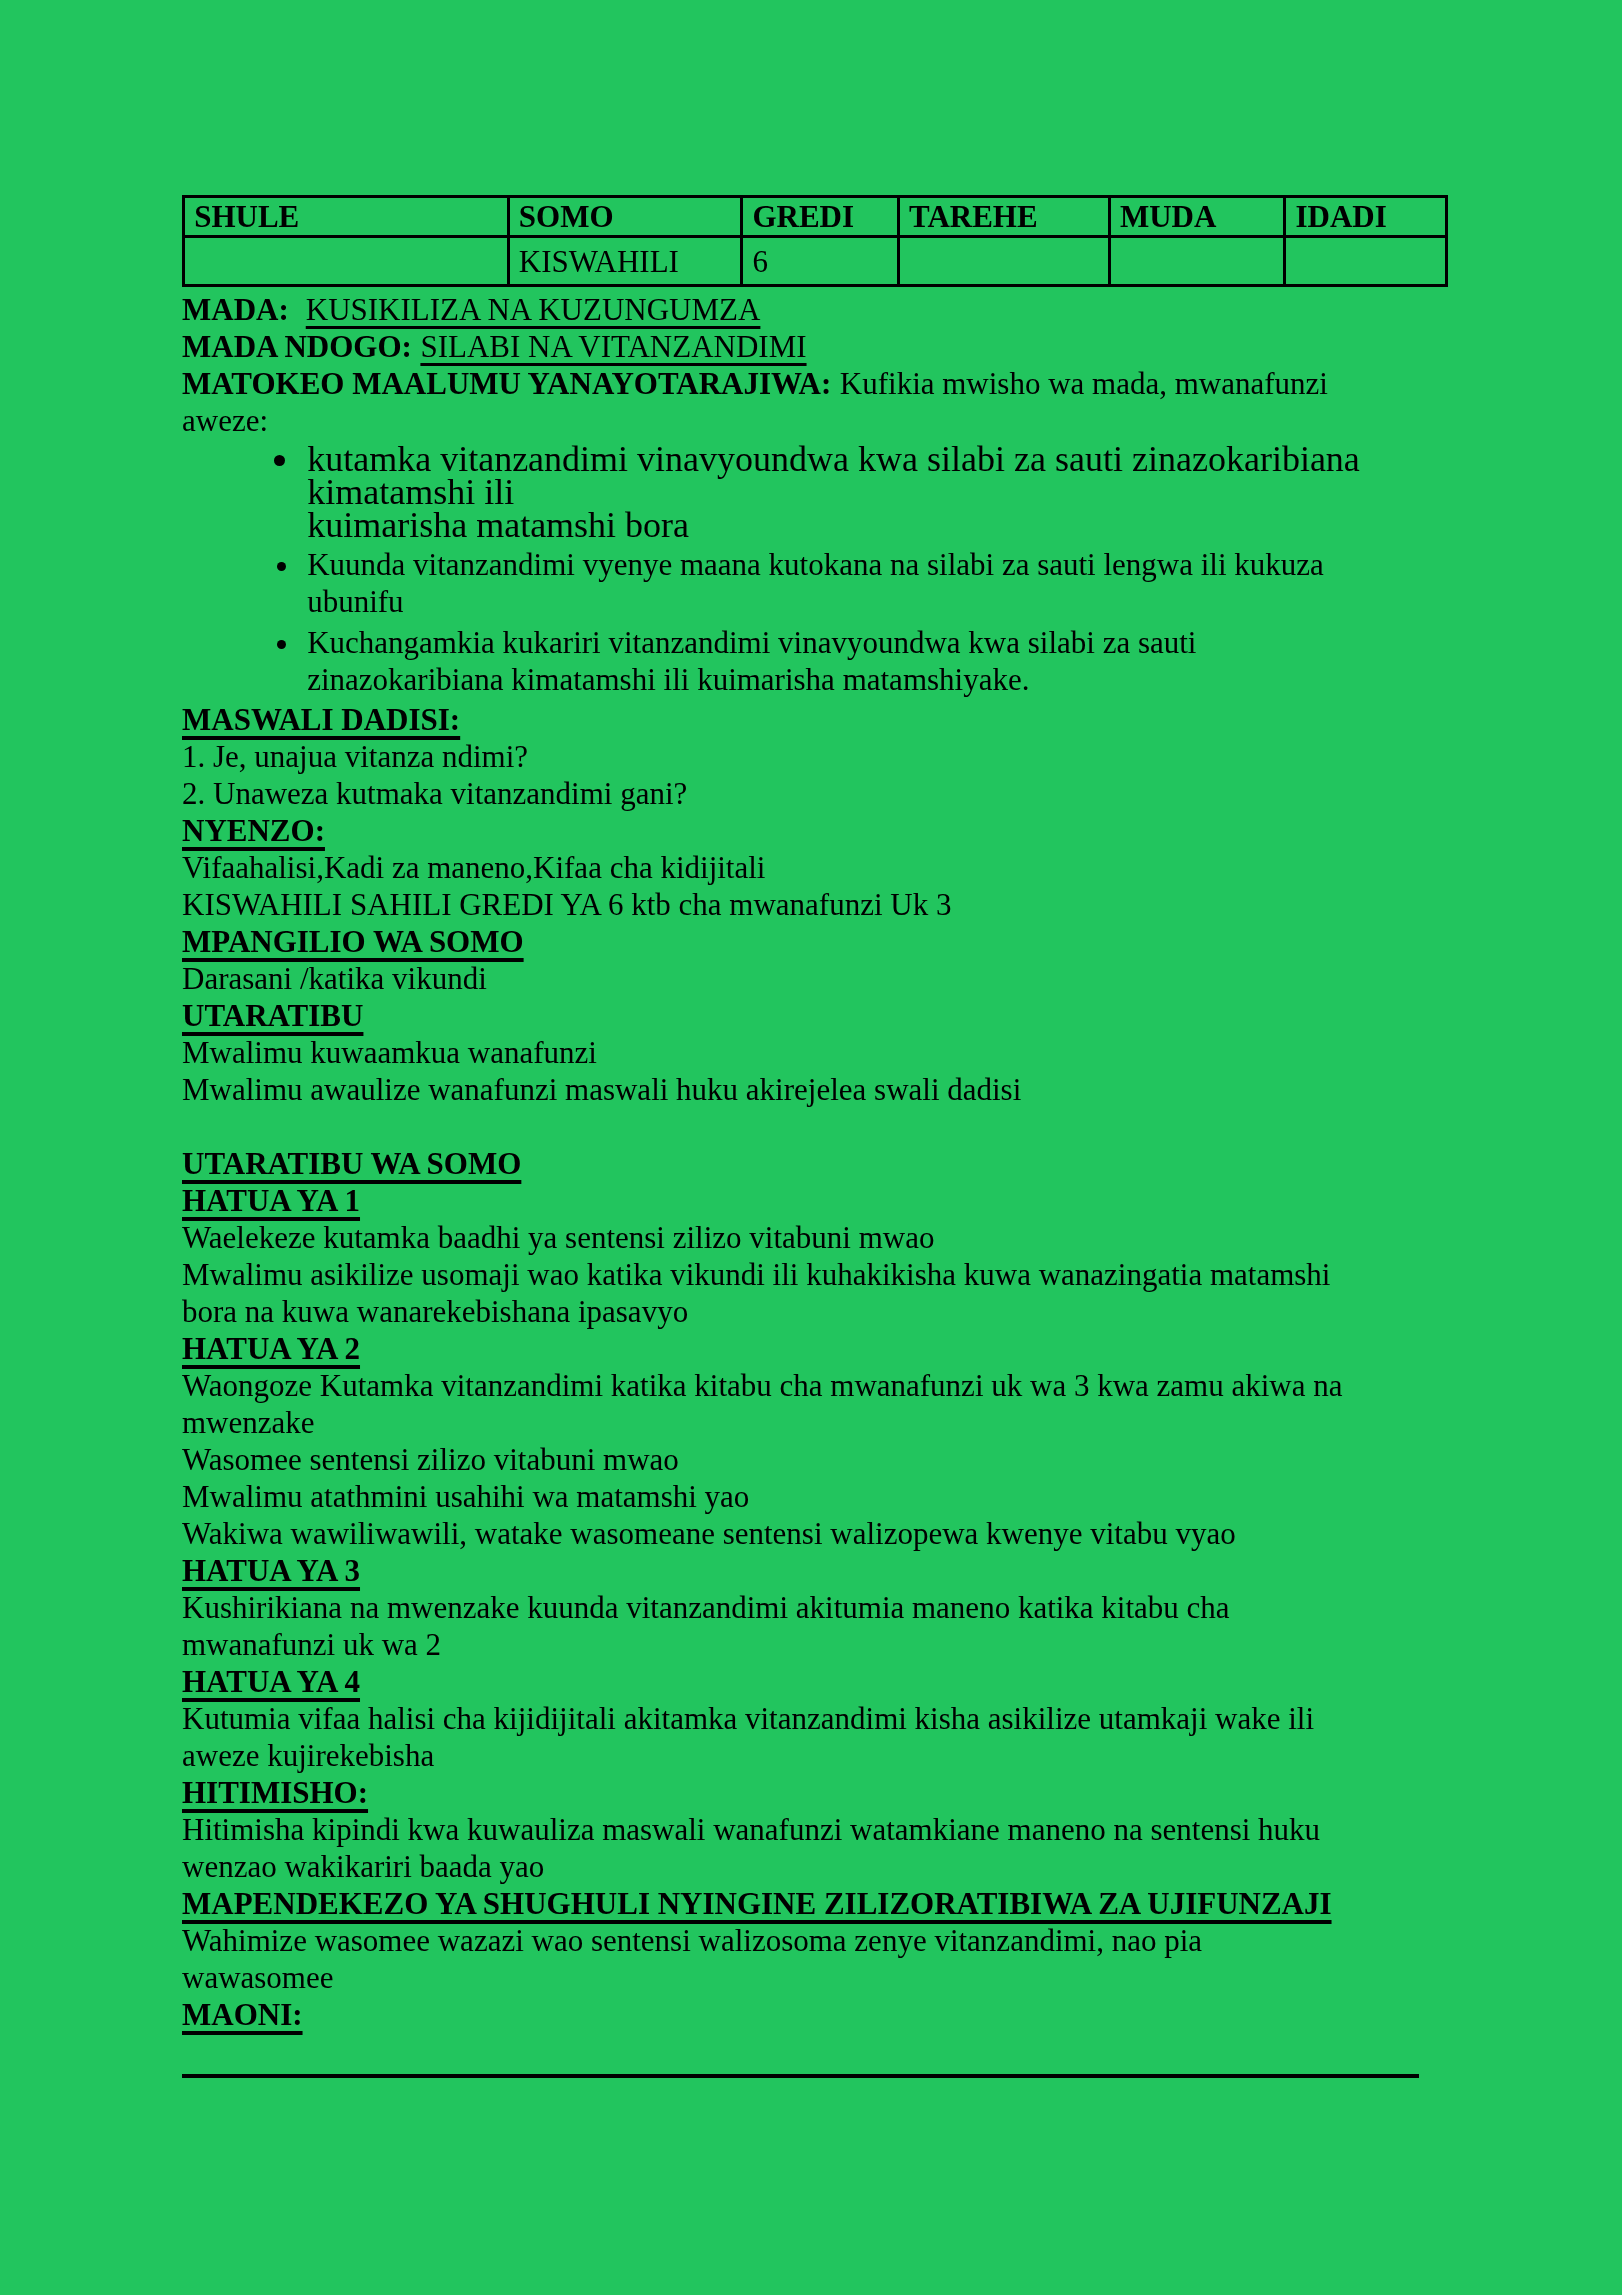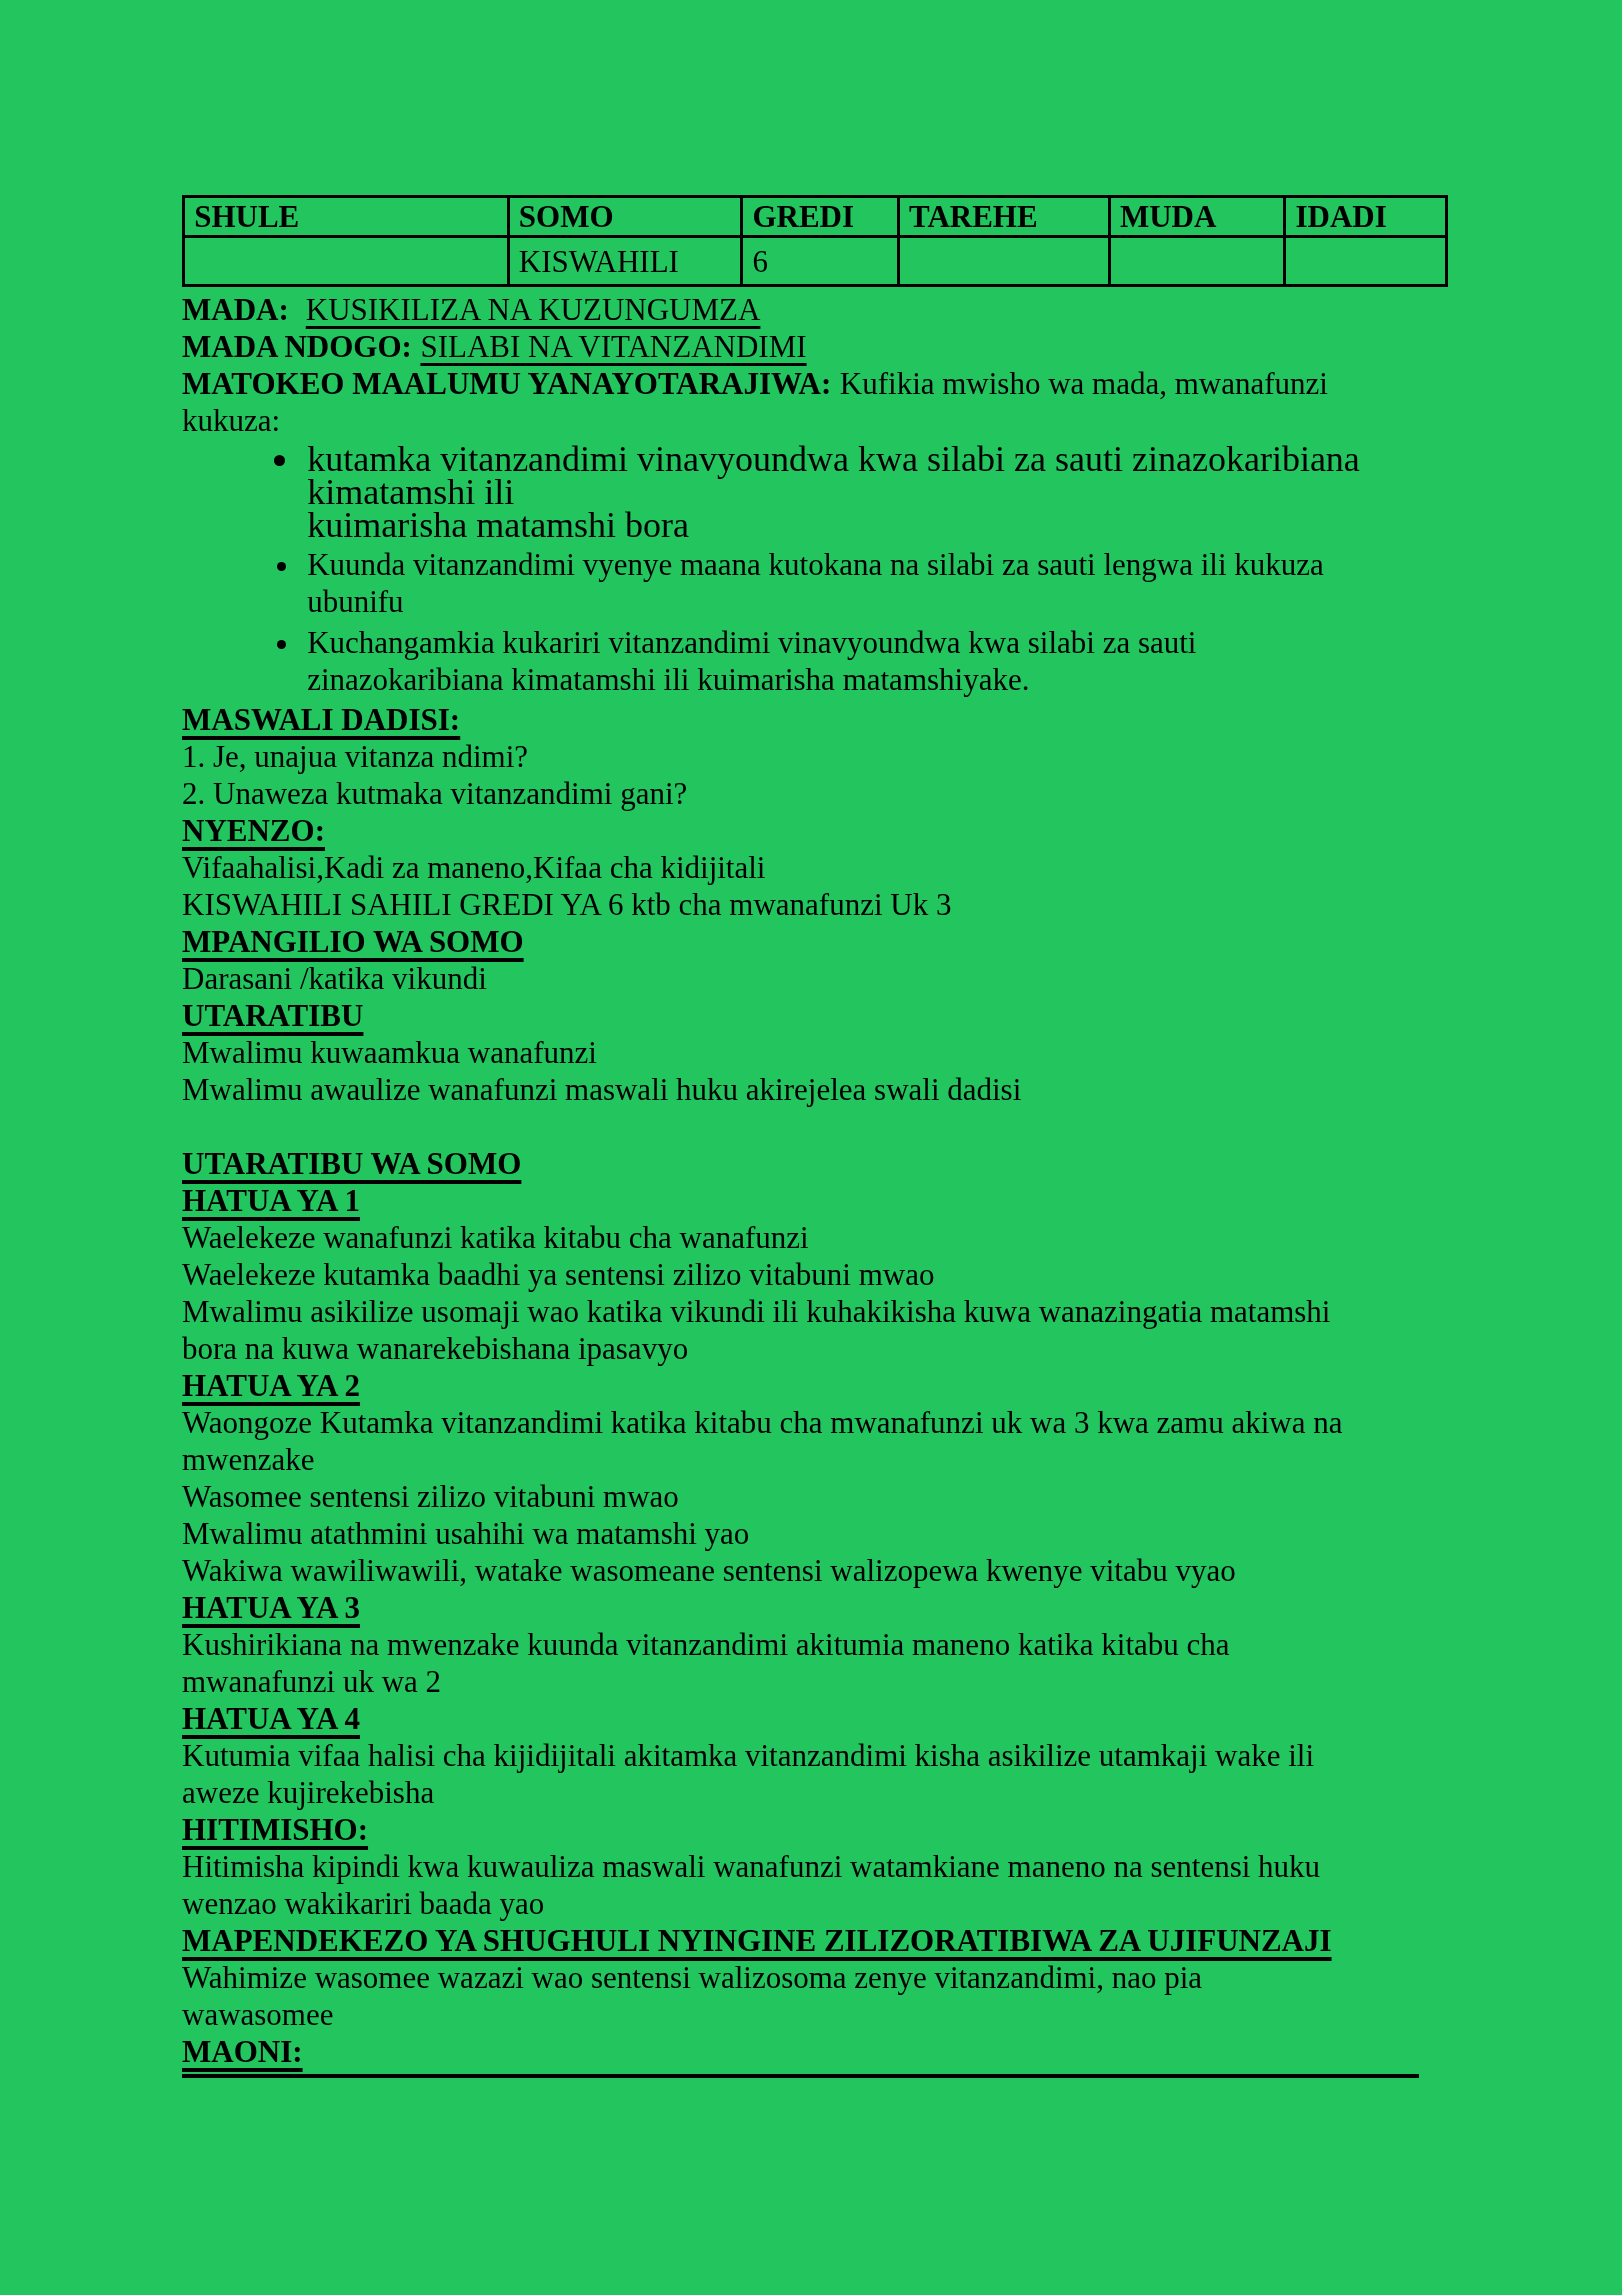--- a/index.html
+++ b/index.html
@@ -110,21 +110,21 @@
           <td></td>
           <td></td>
         </tr>
       </tbody>
     </table>
 
     <p class="ln"><span class="b gap2">MADA:</span><span class="u">KUSIKILIZA NA KUZUNGUMZA</span></p>
 
     <p class="ln"><span class="b gap1">MADA NDOGO:</span><span class="u">SILABI NA VITANZANDIMI</span></p>
 
-    <p class="ln"><span class="b gap1">MATOKEO MAALUMU YANAYOTARAJIWA:</span><span>Kufikia mwisho wa mada, mwanafunzi</span><span class="l">kukuza:</span></p>
+    <p class="ln"><span class="b gap1">MATOKEO MAALUMU YANAYOTARAJIWA:</span><span>Kufikia mwisho wa mada, mwanafunzi</span><span class="l">aweze:</span></p>
 
     <ul class="bullets">
       <li class="small">
           <span class="l">kutamka vitanzandimi vinavyoundwa kwa silabi za sauti zinazokaribiana kimatamshi ili</span>
           <span class="l">kuimarisha matamshi bora</span>
         </li>
       <li>
           <span class="l">Kuunda vitanzandimi vyenye maana kutokana na silabi za sauti lengwa ili kukuza</span>
           <span class="l">ubunifu</span>
         </li>
@@ -145,21 +145,20 @@
     <p class="ln"><span class="h">MPANGILIO WA SOMO</span></p>
     <p class="ln">Darasani /katika vikundi</p>
 
     <p class="ln"><span class="h">UTARATIBU</span></p>
     <p class="ln">Mwalimu kuwaamkua wanafunzi</p>
     <p class="ln">Mwalimu awaulize wanafunzi maswali huku akirejelea swali dadisi</p>
 
     <p class="ln mt"><span class="h">UTARATIBU WA SOMO</span></p>
 
     <p class="ln"><span class="h">HATUA YA 1</span></p>
-    <p class="ln">Waelekeze wanafunzi katika kitabu cha wanafunzi</p>
     <p class="ln">Waelekeze kutamka baadhi ya sentensi zilizo vitabuni mwao</p>
     <p class="ln">
         <span class="l">Mwalimu asikilize usomaji wao katika vikundi ili kuhakikisha kuwa wanazingatia matamshi</span>
         <span class="l">bora na kuwa wanarekebishana ipasavyo</span>
       </p>
 
     <p class="ln"><span class="h">HATUA YA 2</span></p>
     <p class="ln">
         <span class="l">Waongoze Kutamka vitanzandimi katika kitabu cha mwanafunzi uk wa 3 kwa zamu akiwa na</span>
         <span class="l">mwenzake</span>

